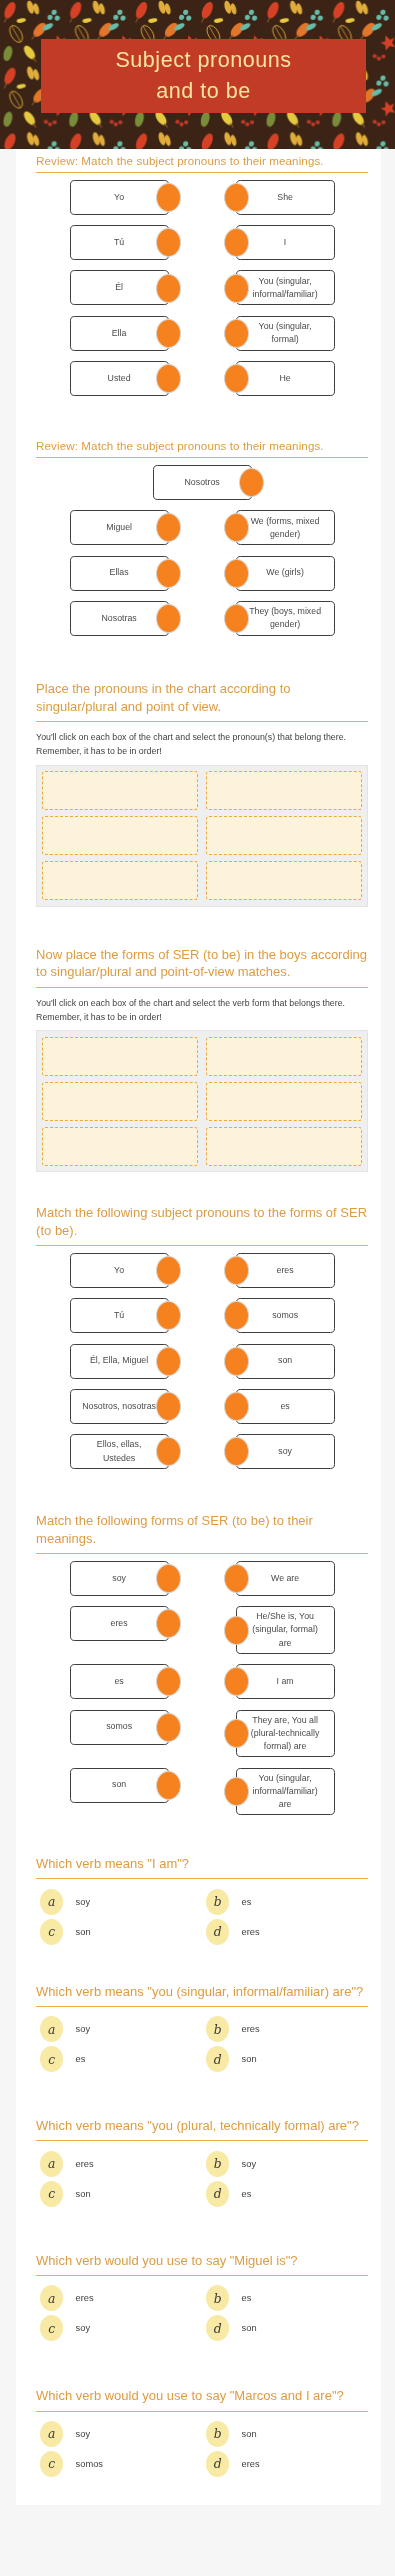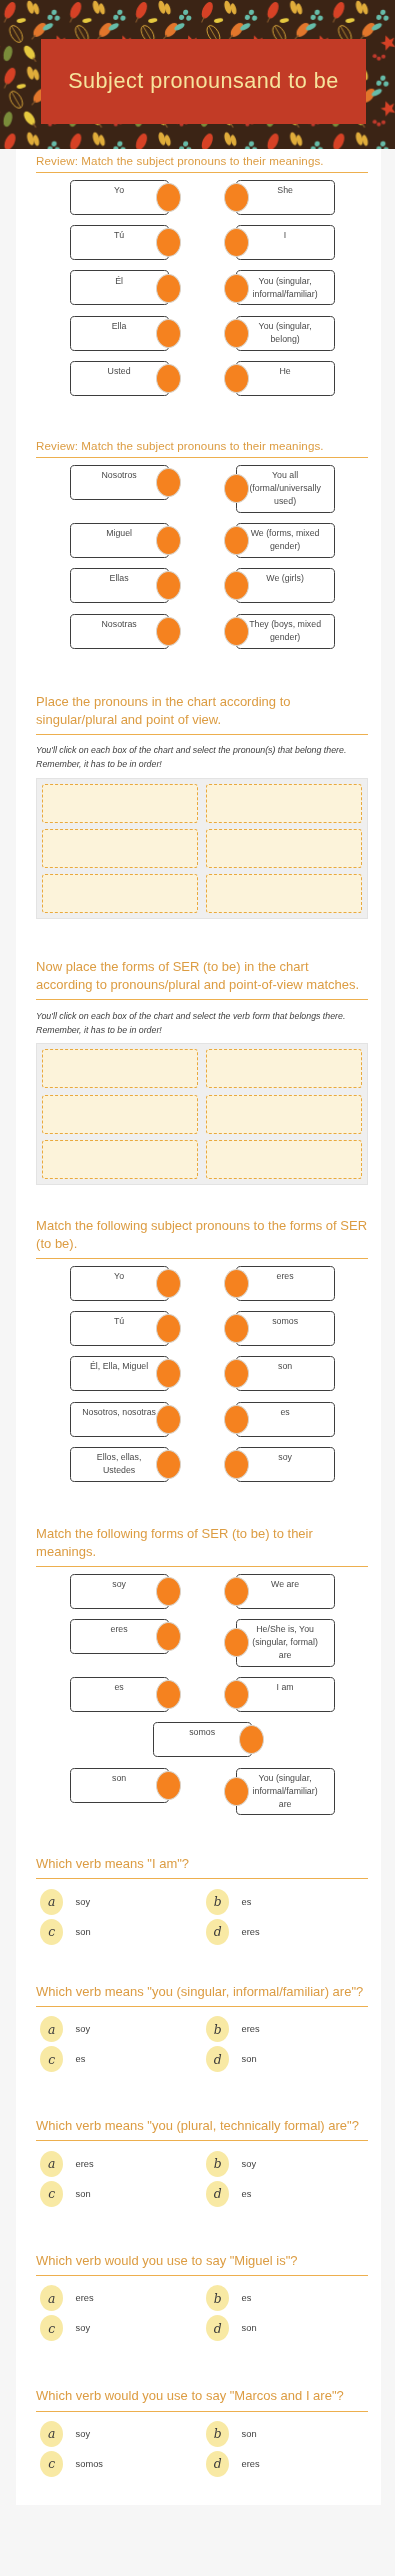--- a/index.html
+++ b/index.html
@@ -2,49 +2,49 @@
 <html style="font-size:8.2px"><head>
 <meta charset="utf-8">
 <style>
   html,body{margin:0;padding:0;}
   body{background:#f6f6f6;font-family:"Liberation Sans",sans-serif;}
   .page{width:396px;min-height:2918px;margin:0 auto;background:#f6f6f6;}
 
   
   .banner{position:relative;width:396px;height:149px;overflow:hidden;background:#3b2415;}
   .banner svg{position:absolute;left:0;top:0;}
-  .title-plate{position:absolute;left:41px;top:39px;width:325px;height:85px;background:#c23b26;
-    display:flex;flex-direction:row;align-items:center;justify-content:center;}
+  .title-plate{position:absolute;left:41px;top:39px;width:325px;height:74px;background:#c23b26;
+    display:flex;flex-direction:column;align-items:center;justify-content:center;}
   .title-plate .t{color:#f6e49c;font-size:21.6px;line-height:1.42;font-weight:400;letter-spacing:0.5px;text-align:center;}
 
   
   .card{width:365px;margin:-13px auto 0;background:#ffffff;padding:18px 12.4px 28px 20.6px;box-sizing:border-box;}
 
   .section{margin-top:43px;}
   .sec-first{margin-top:0;}
   .mt86{margin-top:44px;} .mt75{margin-top:39px;} .mt70{margin-top:32px;} .mt76{}
   .mt77{margin-top:40px;} .mt74{margin-top:38px;} .mt88{margin-top:45px;} .mt90{margin-top:46px;}
 
   .section-title{color:#dc9c42;font-weight:400;}
   .review-title{font-size:11.6px;letter-spacing:0.1px;}
   .big-title{font-size:13px;line-height:1.38;}
   .rule{border:none;border-top:1px solid #edaf4e;margin:5.2px 0 0 0;}
 
   
   .match-rows{margin-top:6.7px;}
   .match-row{display:flex;justify-content:center;gap:67px;margin-bottom:10.3px;align-items:flex-start;}
   .match-box{position:relative;width:99px;min-height:35px;border:0.8px solid #3d3d3d;border-radius:4.6px;
-    background:#fff;display:flex;align-items:flex-start;justify-content:center;text-align:center;
+    background:#fff;display:flex;align-items:center;justify-content:center;text-align:center;
     color:#4a4a4a;font-size:8.8px;line-height:1.5;padding:3.1px 11.3px;box-sizing:border-box;}
   .dot{position:absolute;width:23px;height:27px;border-radius:50%;background:#f5821f;border:1px solid #d9d2c8;top:50%;margin-top:-14.4px;}
   .dot-right{right:-13px;}
   .dot-left{left:-13px;}
 
   
-  .instr{margin-top:8.2px;color:#3e3e3e;font-size:8.8px;line-height:1.62;max-width:319px;font-style:italic;}
+  .instr{margin-top:8.2px;color:#3e3e3e;font-size:8.8px;line-height:1.62;max-width:319px;}
   .chart{margin-top:6.2px;background:#efefef;border:0.5px solid #e3e3e3;padding:5.2px;
     display:grid;grid-template-columns:1fr 1fr;column-gap:8.2px;row-gap:6.2px;}
   .chart-cell{height:37px;background:#fcf3da;border:1px dashed #e9a93d;border-radius:3.1px;}
 
   
   .options{margin-top:9.3px;display:grid;grid-template-columns:166px 1fr;row-gap:4.1px;}
   .opt{display:flex;align-items:center;gap:12.4px;padding-left:4.1px;}
   .opt-letter{width:23px;height:26px;border-radius:50%;background:#f8e9a4;color:#3b3b3b;
     display:flex;align-items:center;justify-content:center;
     font-family:"DejaVu Serif",serif;font-style:italic;font-size:12.4px;}
@@ -148,21 +148,21 @@
               <span>You (singular, informal/familiar)</span>
             </div>
         </div>
         <div class="match-row">
           <div class="match-box">
               <span>Ella</span>
               <span class="dot dot-right"></span>
             </div>
           <div class="match-box">
               <span class="dot dot-left"></span>
-              <span>You (singular, belong)</span>
+              <span>You (singular, formal)</span>
             </div>
         </div>
         <div class="match-row">
           <div class="match-box">
               <span>Usted</span>
               <span class="dot dot-right"></span>
             </div>
           <div class="match-box">
               <span class="dot dot-left"></span>
               <span>He</span>
@@ -173,24 +173,20 @@
 
     <div class="section">
       <div class="section-title review-title">Review:  Match the subject pronouns to their meanings.</div>
       <hr class="rule">
       <div class="match-rows">
         <div class="match-row">
           <div class="match-box">
               <span>Nosotros</span>
               <span class="dot dot-right"></span>
             </div>
-          <div class="match-box">
-              <span class="dot dot-left"></span>
-              <span>You all (formal/universally used)</span>
-            </div>
         </div>
         <div class="match-row">
           <div class="match-box">
               <span>Miguel</span>
               <span class="dot dot-right"></span>
             </div>
           <div class="match-box">
               <span class="dot dot-left"></span>
               <span>We (forms, mixed gender)</span>
             </div>
@@ -226,21 +222,21 @@
         <div class="chart-cell"></div>
         <div class="chart-cell"></div>
         <div class="chart-cell"></div>
         <div class="chart-cell"></div>
         <div class="chart-cell"></div>
         <div class="chart-cell"></div>
       </div>
     </div>
 
     <div class="section mt75">
-      <div class="section-title big-title">Now place the forms of SER (to be) in the chart according to pronouns/plural and point-of-view matches.</div>
+      <div class="section-title big-title">Now place the forms of SER (to be) in the boys according to singular/plural and point-of-view matches.</div>
       <hr class="rule">
       <div class="instr">You'll click on each box of the chart and select the verb form that belongs there.   Remember, it has to be in order!</div>
       <div class="chart">
         <div class="chart-cell"></div>
         <div class="chart-cell"></div>
         <div class="chart-cell"></div>
         <div class="chart-cell"></div>
         <div class="chart-cell"></div>
         <div class="chart-cell"></div>
       </div>
@@ -335,20 +331,24 @@
           <div class="match-box">
               <span class="dot dot-left"></span>
               <span>I am</span>
             </div>
         </div>
         <div class="match-row">
           <div class="match-box">
               <span>somos</span>
               <span class="dot dot-right"></span>
             </div>
+          <div class="match-box">
+              <span class="dot dot-left"></span>
+              <span>They are, You all (plural-technically formal) are</span>
+            </div>
         </div>
         <div class="match-row">
           <div class="match-box">
               <span>son</span>
               <span class="dot dot-right"></span>
             </div>
           <div class="match-box">
               <span class="dot dot-left"></span>
               <span>You (singular, informal/familiar) are</span>
             </div>

